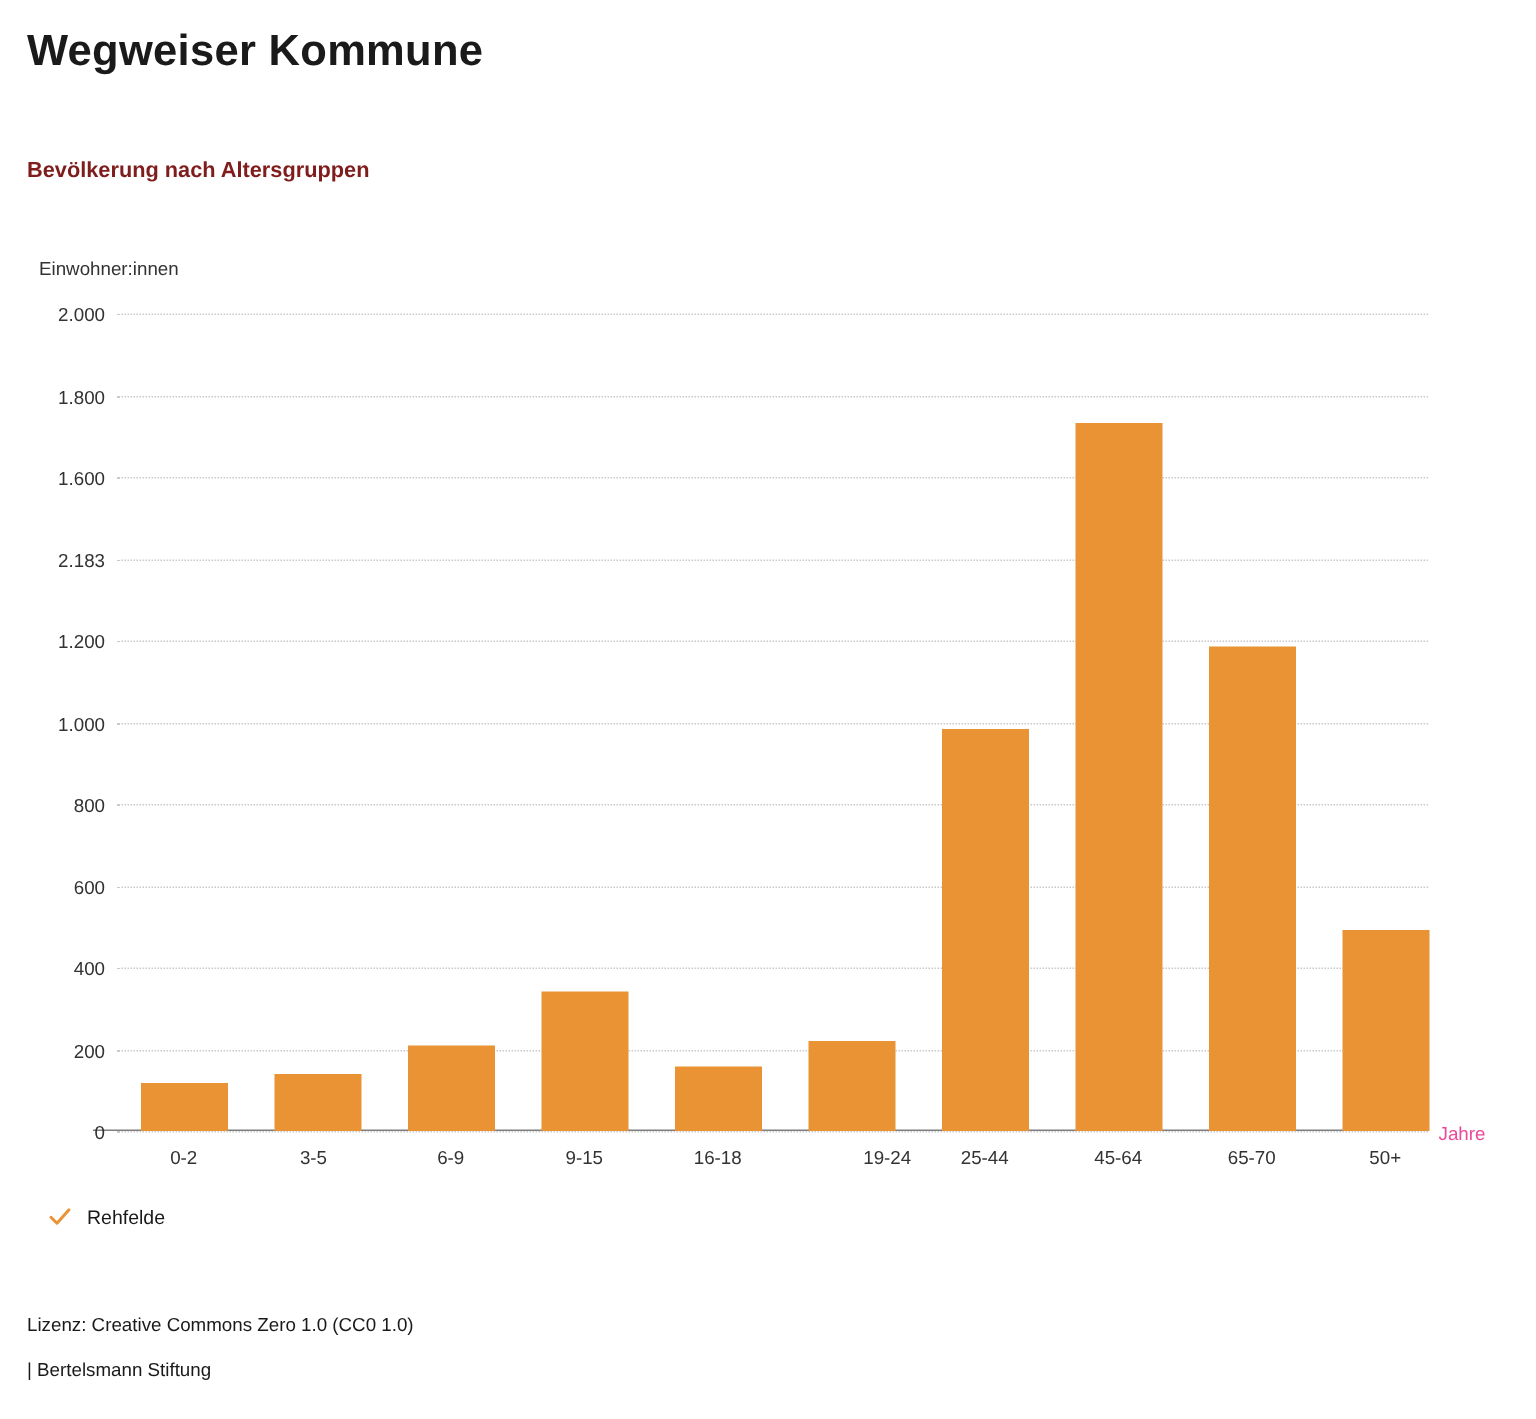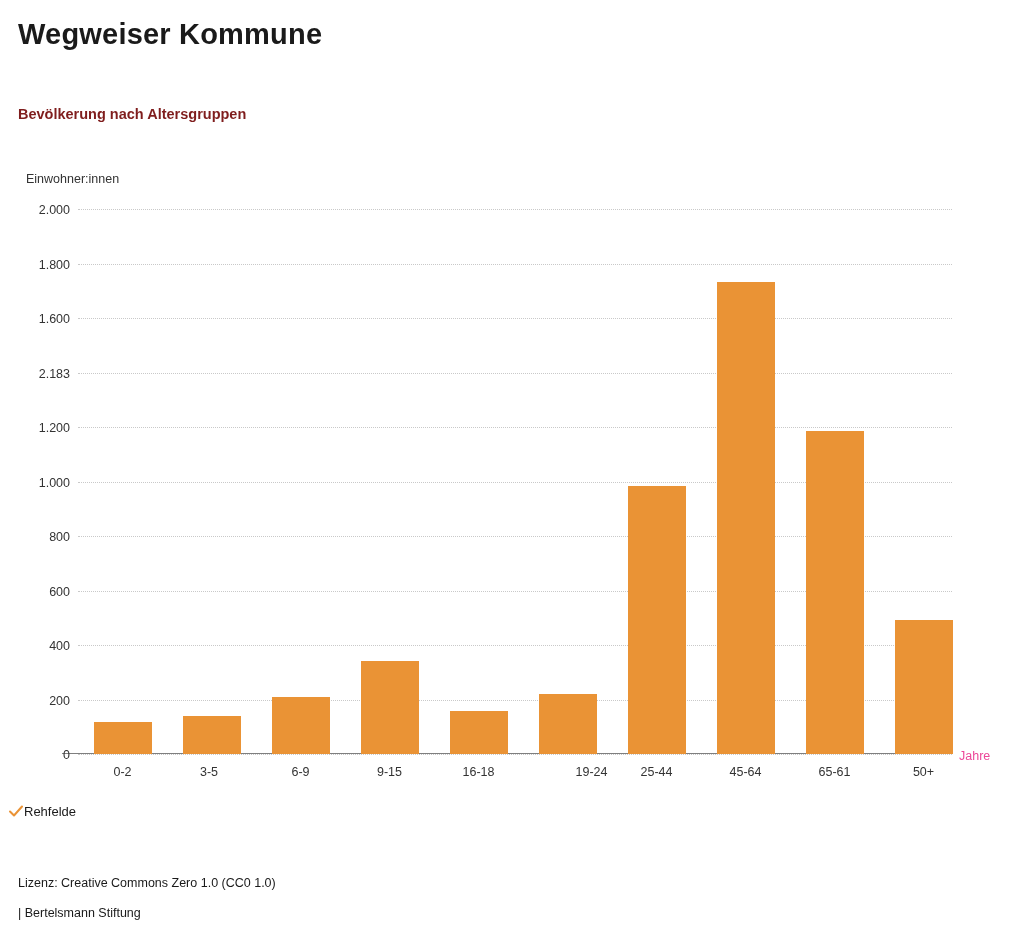--- a/index.html
+++ b/index.html
@@ -83,22 +83,22 @@
   .axis-unit {
     position: absolute;
     left: 897px;
     bottom: -9px;
     font-size: 12.5px;
     color: #ec4899;
   }
 
   
   .legend {
-    position: absolute; left: 8px; top: 803px;
-    display: flex; align-items: center; 
+    position: absolute; left: 32px; top: 803px;
+    display: flex; align-items: center; gap: 10px;
     font-size: 13px; color: #1a1a1a;
   }
   .legend-check {
     width: 16px; height: 16px; position: relative;
     display: inline-block;
   }
   .legend-check svg { display: block; }
   .footer-line {
     position: absolute; left: 18px;
     font-size: 12.5px; color: #1a1a1a;
@@ -164,21 +164,21 @@
         <div class="cat-label" style="left: 327.5px;">9-15</div>
         <div class="bar" title="16-18: 158" style="left: 387.5px; width: 58px; height: 43.055px; background: rgb(234, 147, 53);"></div>
         <div class="cat-label" style="left: 416.5px;">16-18</div>
         <div class="bar" title="19-24: 222" style="left: 476.5px; width: 58px; height: 60.495px; background: rgb(234, 147, 53);"></div>
         <div class="cat-label" style="left: 505.5px; margin-left: 24px;">19-24</div>
         <div class="bar" title="25-44: 982" style="left: 565.5px; width: 58px; height: 267.595px; background: rgb(234, 147, 53);"></div>
         <div class="cat-label" style="left: 594.5px;">25-44</div>
         <div class="bar" title="45-64: 1733" style="left: 654.5px; width: 58px; height: 472.243px; background: rgb(234, 147, 53);"></div>
         <div class="cat-label" style="left: 683.5px;">45-64</div>
         <div class="bar" title="65-79: 1186" style="left: 743.5px; width: 58px; height: 323.185px; background: rgb(234, 147, 53);"></div>
-        <div class="cat-label" style="left: 772.5px;">65-61</div>
+        <div class="cat-label" style="left: 772.5px;">65-70</div>
         <div class="bar" title="80+: 492" style="left: 832.5px; width: 58px; height: 134.07px; background: rgb(234, 147, 53);"></div>
         <div class="cat-label" style="left: 861.5px;">50+</div>
       </div>
   </div>
 
   <div class="legend">
     <span class="legend-check">
       <svg width="16" height="16" viewBox="0 0 16 16">
         <path d="M2 8.5 L6 12.5 L14 3.5" fill="none" stroke="#ea9335" stroke-width="2" stroke-linecap="round" stroke-linejoin="round"></path>
       </svg>

